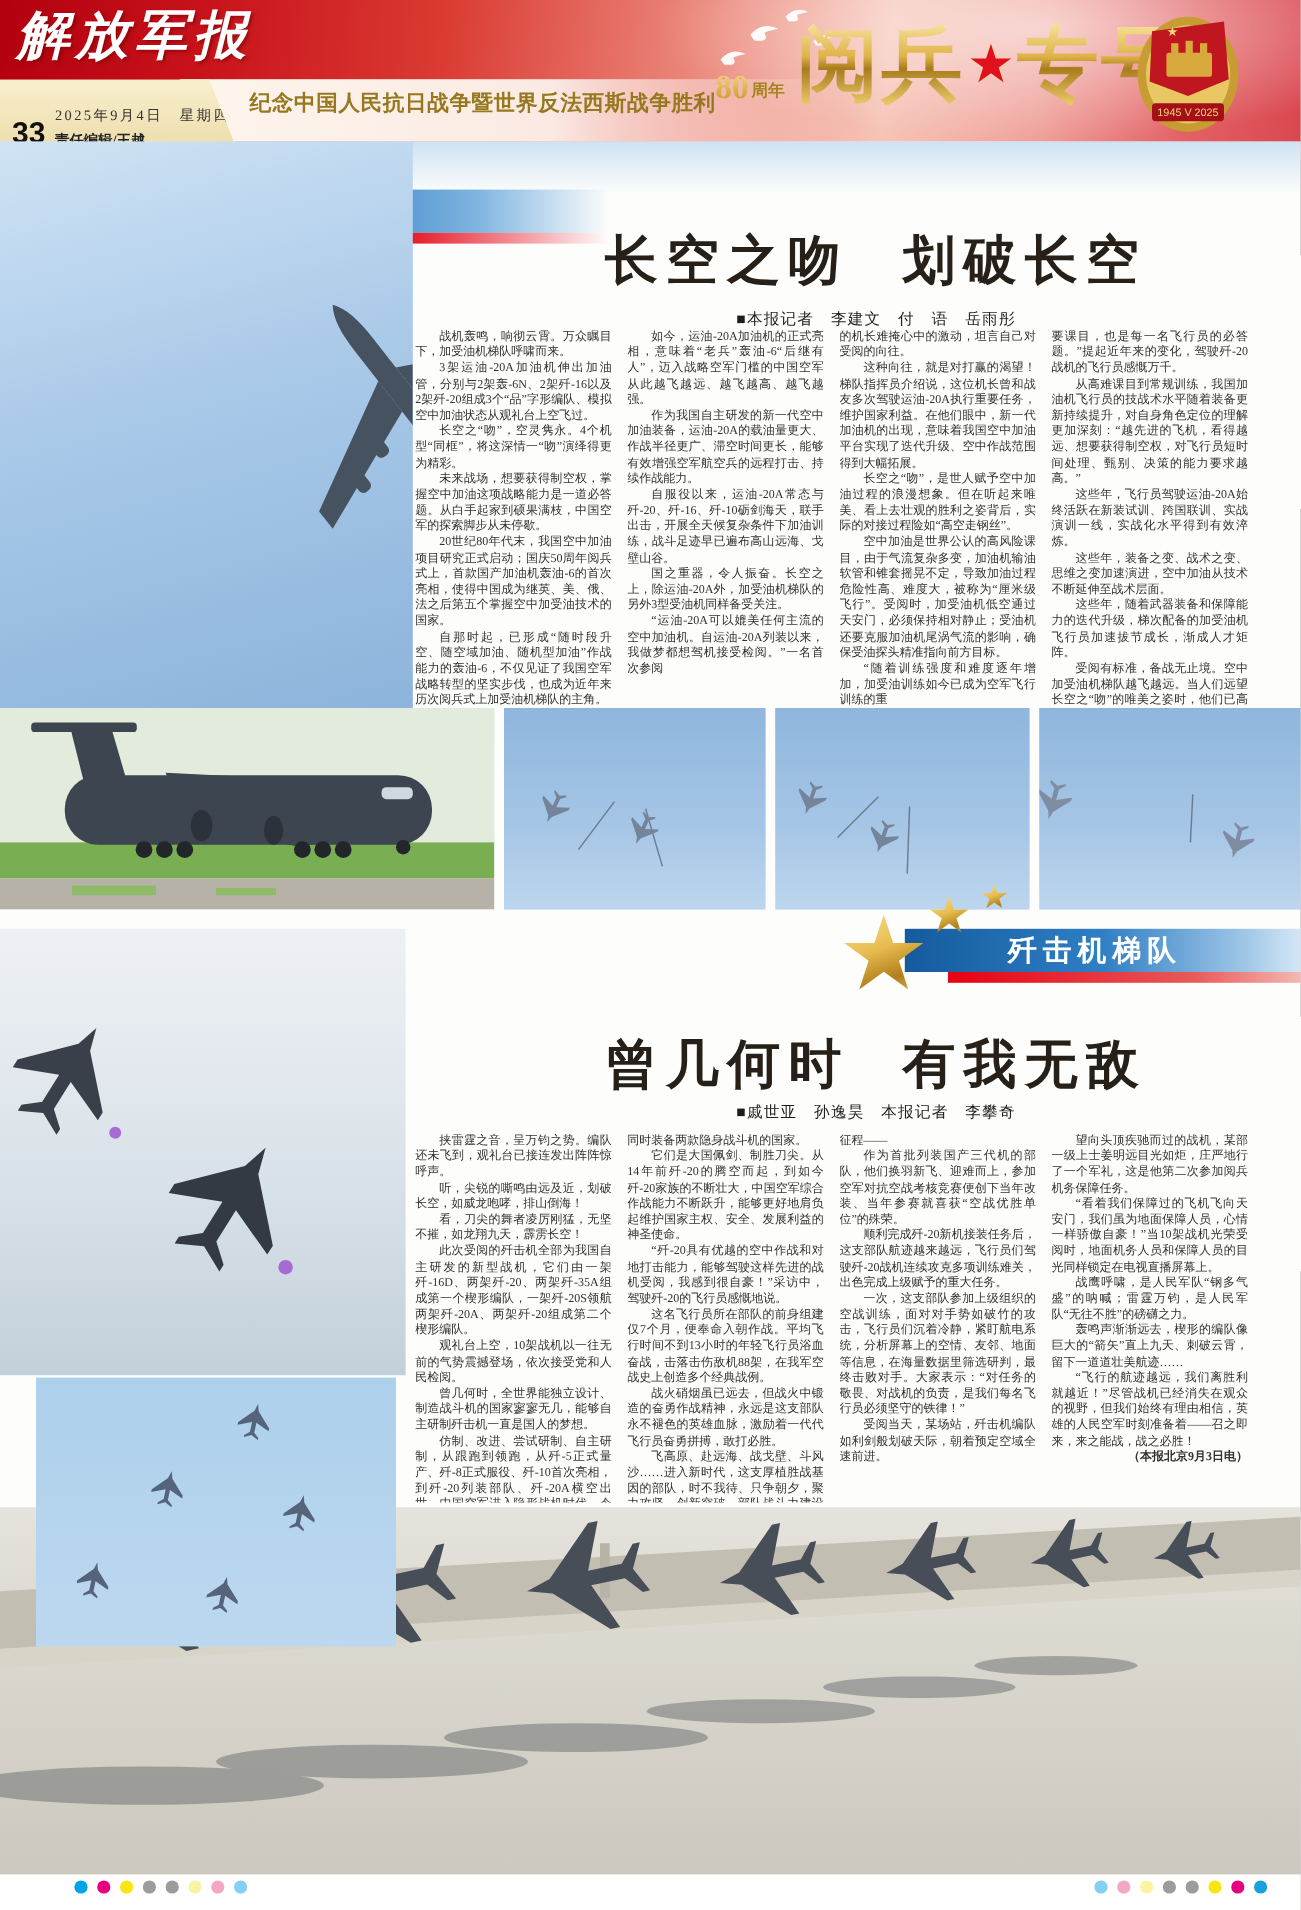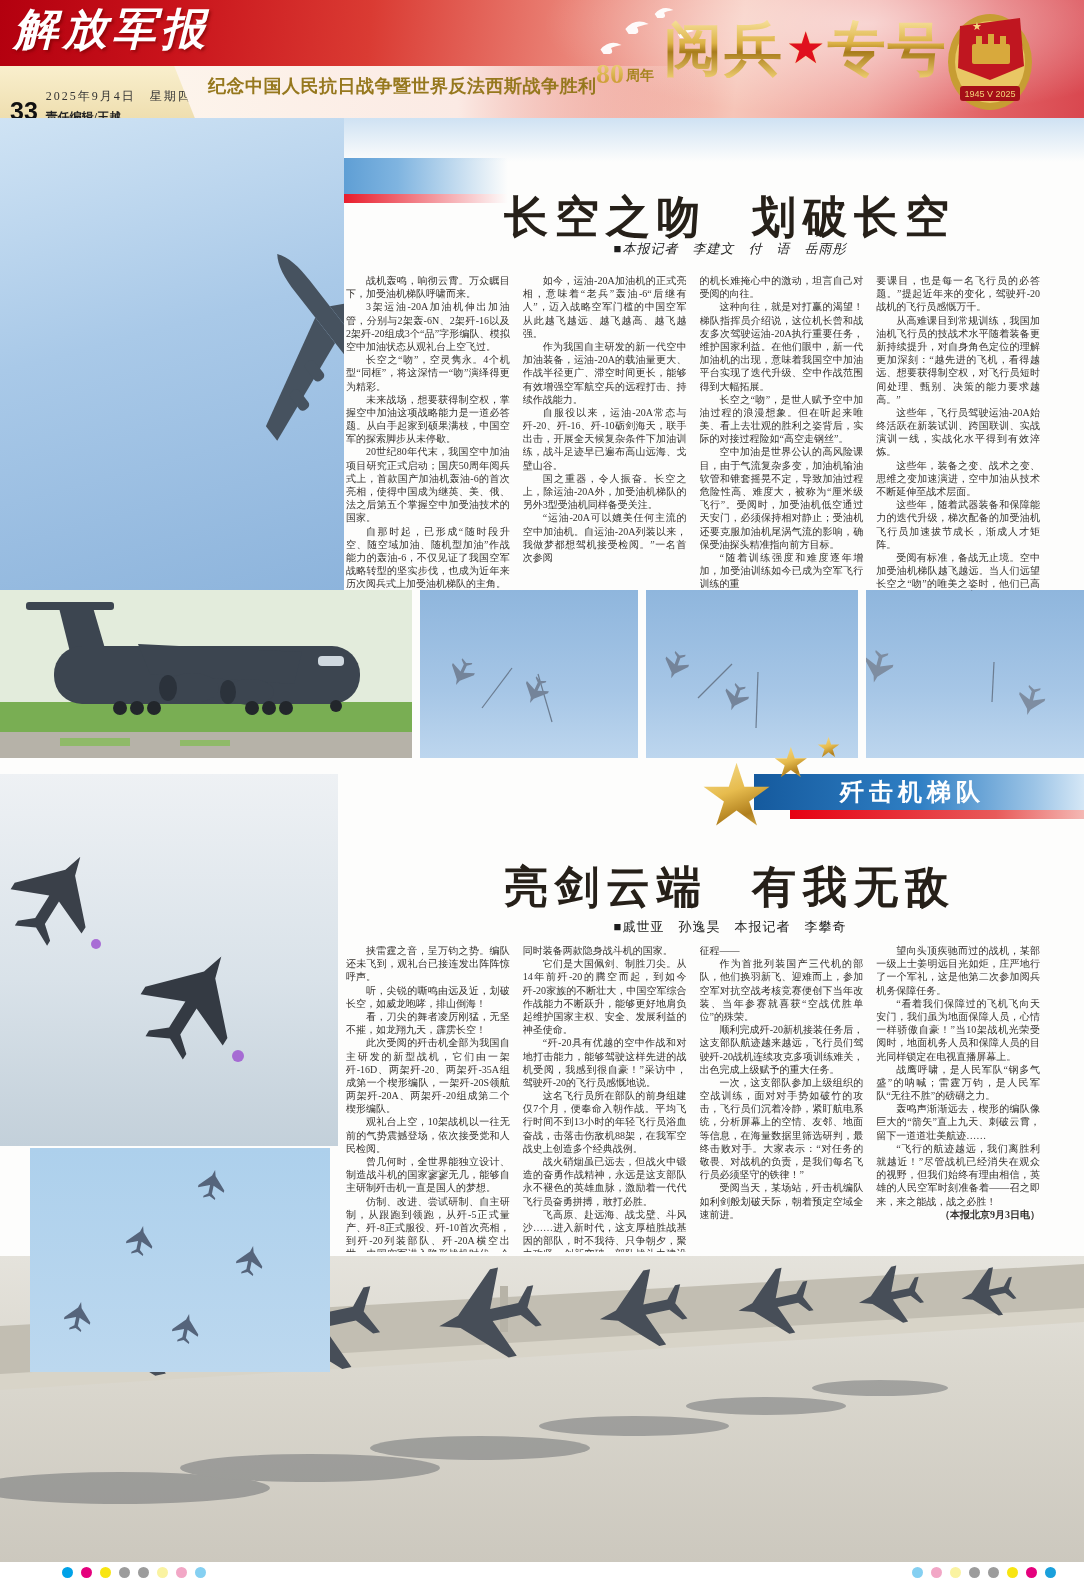--- a/index.html
+++ b/index.html
@@ -22,21 +22,21 @@
   .date-stack{display:flex;flex-direction:column;margin-top:9px;}
   .date-line{font-size:12px;letter-spacing:2px;color:#333;}
   .editor-line{font-size:12px;font-weight:bold;color:#222;margin-top:4px;}
   .commemoration{position:absolute;left:208px;top:74px;font-size:18px;font-weight:900;color:#96781e;
     font-family:"Liberation Sans",sans-serif;letter-spacing:.5px;white-space:nowrap;}
   .anniv{position:absolute;left:596px;top:60px;display:flex;align-items:flex-end;}
   .anniv-num{font-size:28px;line-height:1;font-weight:bold;
     background:linear-gradient(180deg,#f2d981,#c49022);-webkit-background-clip:text;background-clip:text;color:transparent;}
   .anniv-unit{font-size:14px;font-weight:bold;color:#a6841f;margin:0 0 3px 2px;}
   .special-title{position:absolute;left:664px;top:20px;display:flex;align-items:center;}
-  .special-word{font-size:58px;line-height:1;font-weight:900;font-family:"Liberation Sans",sans-serif;letter-spacing:2px;
+  .special-word{font-size:68px;line-height:1;font-weight:900;font-family:"Liberation Sans",sans-serif;letter-spacing:2px;
     background:linear-gradient(180deg,#f6e09a 0%,#ddb347 40%,#a87c1c 55%,#eccb6d 100%);
     -webkit-background-clip:text;background-clip:text;color:transparent;}
   .special-star{font-size:44px;line-height:1;color:#e0101e;margin:0 2px;text-shadow:0 0 2px #f7d784;}
   .dove{position:absolute;fill:#fff;opacity:.95;}
 
   
   .badge{position:absolute;left:942px;top:6px;}
 
   
   .sky-band{position:absolute;left:0;top:118px;width:1084px;height:44px;
@@ -141,21 +141,21 @@
     </div>
     <div class="sb-red" style="left:62px;top:46px;width:410px;background:linear-gradient(to right,#e60012 0%,#e60012 55%,rgba(230,0,18,0) 100%);"></div>
     <span class="star" style="left:-10px;top:-16px;font-size:86px;">★</span>
     <span class="star" style="left:64px;top:-18px;font-size:42px;">★</span>
     <span class="star" style="left:106px;top:-26px;font-size:28px;">★</span>
   </div>
 
   <div class="big-title" style="top:188px;">
     <span>长空之吻</span><span class="gap"></span><span>划破长空</span>
   </div>
-  <div class="byline" style="top:240px;font-style:italic;">■本报记者　李建文　付　语　岳雨彤</div>
+  <div class="byline" style="top:257px;">■本报记者　李建文　付　语　岳雨彤</div>
 
   <div class="cols" style="top:274px;height:314px;">
     <div class="col">
         <p>战机轰鸣，响彻云霄。万众瞩目下，加受油机梯队呼啸而来。</p>
         <p>3架运油-20A加油机伸出加油管，分别与2架轰-6N、2架歼-16以及2架歼-20组成3个“品”字形编队、模拟空中加油状态从观礼台上空飞过。</p>
         <p>长空之“吻”，空灵隽永。4个机型“同框”，将这深情一“吻”演绎得更为精彩。</p>
         <p>未来战场，想要获得制空权，掌握空中加油这项战略能力是一道必答题。从白手起家到硕果满枝，中国空军的探索脚步从未停歇。</p>
         <p>20世纪80年代末，我国空中加油项目研究正式启动；国庆50周年阅兵式上，首款国产加油机轰油-6的首次亮相，使得中国成为继英、美、俄、法之后第五个掌握空中加受油技术的国家。</p>
         <p>自那时起，已形成“随时段升空、随空域加油、随机型加油”作战能力的轰油-6，不仅见证了我国空军战略转型的坚实步伐，也成为近年来历次阅兵式上加受油机梯队的主角。</p>
       </div>
@@ -292,21 +292,21 @@
     <div class="sb-blue" style="left:56px;top:12px;width:330px;background:linear-gradient(to right,#155a9e 0%,#2f7fc4 50%,#9cc4e6 85%,#d5e7f6 100%);">
       <div class="sb-label" style="margin-left:86px;">歼击机梯队</div>
     </div>
     <div class="sb-red" style="left:92px;top:48px;width:294px;background:linear-gradient(to right,#e60012 0%,#e85a5a 70%,#f4b8b4 100%);"></div>
     <span class="star" style="left:0px;top:-10px;font-size:86px;">★</span>
     <span class="star" style="left:74px;top:-20px;font-size:42px;">★</span>
     <span class="star" style="left:118px;top:-28px;font-size:28px;">★</span>
   </div>
 
   <div class="big-title" style="top:858px;">
-    <span>亮剑云端</span><span class="gap"></span><span>有我无敌</span>
+    <span>曾几何时</span><span class="gap"></span><span>有我无敌</span>
   </div>
   <div class="byline" style="top:918px;">■戚世亚　孙逸昊　本报记者　李攀奇</div>
 
   <div class="cols" style="top:944px;height:308px;">
     <div class="col">
         <p>挟雷霆之音，呈万钧之势。编队还未飞到，观礼台已接连发出阵阵惊呼声。</p>
         <p>听，尖锐的嘶鸣由远及近，划破长空，如威龙咆哮，排山倒海！</p>
         <p>看，刀尖的舞者凌厉刚猛，无坚不摧，如龙翔九天，霹雳长空！</p>
         <p>此次受阅的歼击机全部为我国自主研发的新型战机，它们由一架歼-16D、两架歼-20、两架歼-35A组成第一个楔形编队，一架歼-20S领航两架歼-20A、两架歼-20组成第二个楔形编队。</p>
         <p>观礼台上空，10架战机以一往无前的气势震撼登场，依次接受党和人民检阅。</p>

